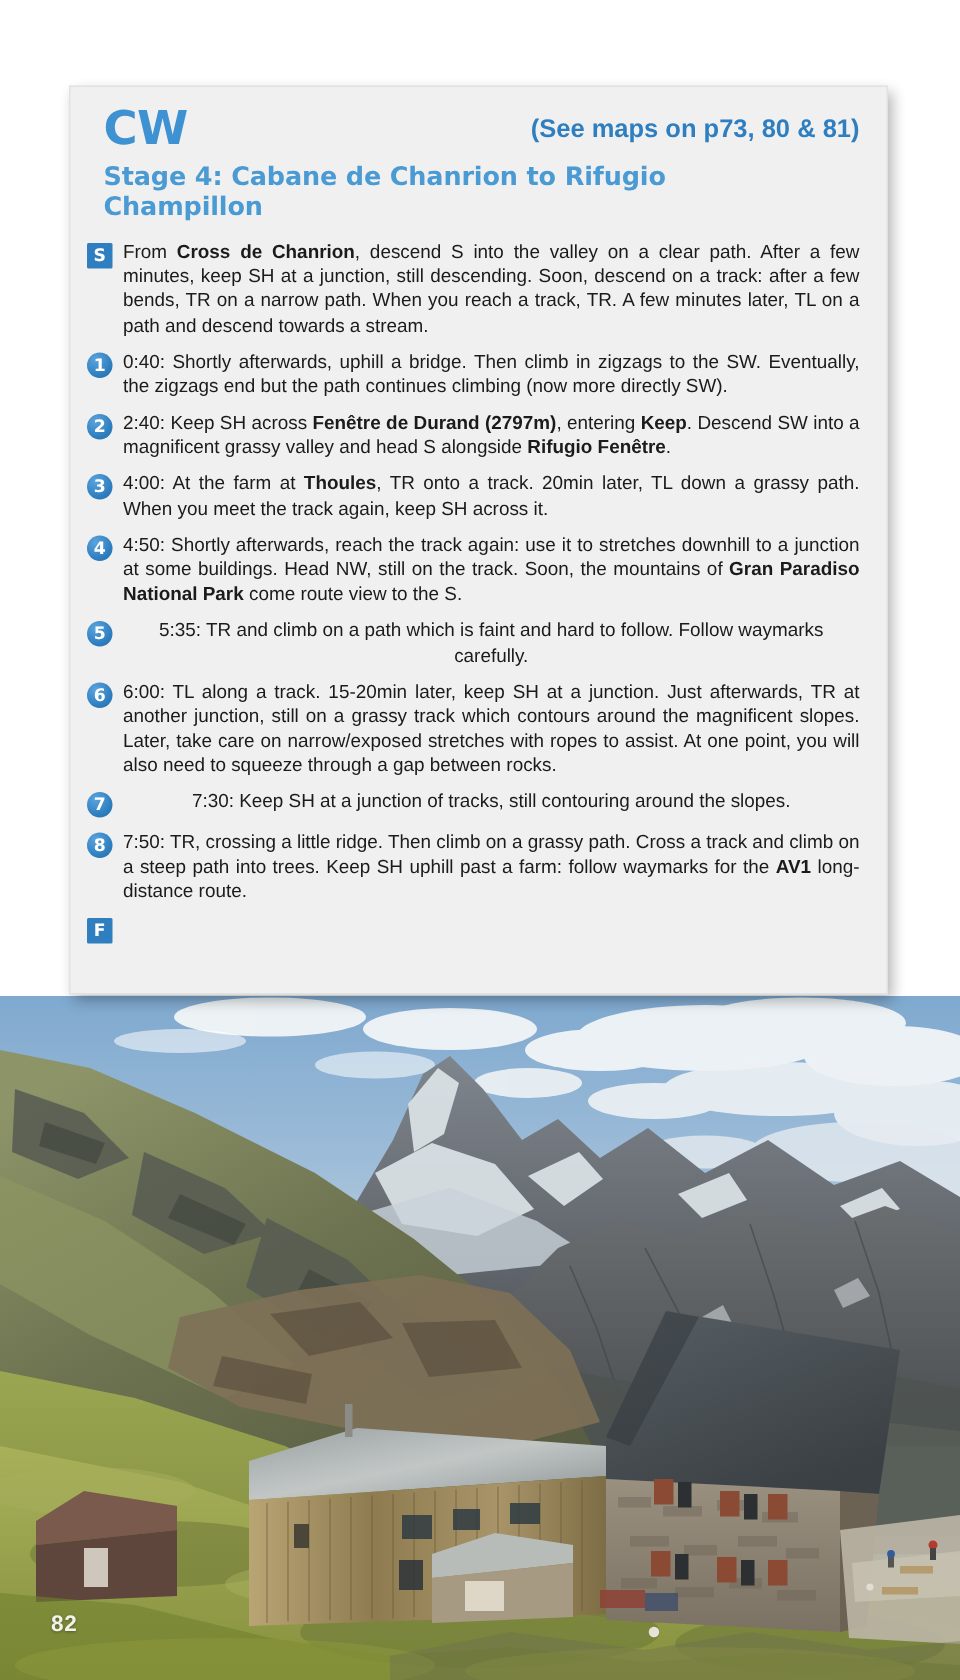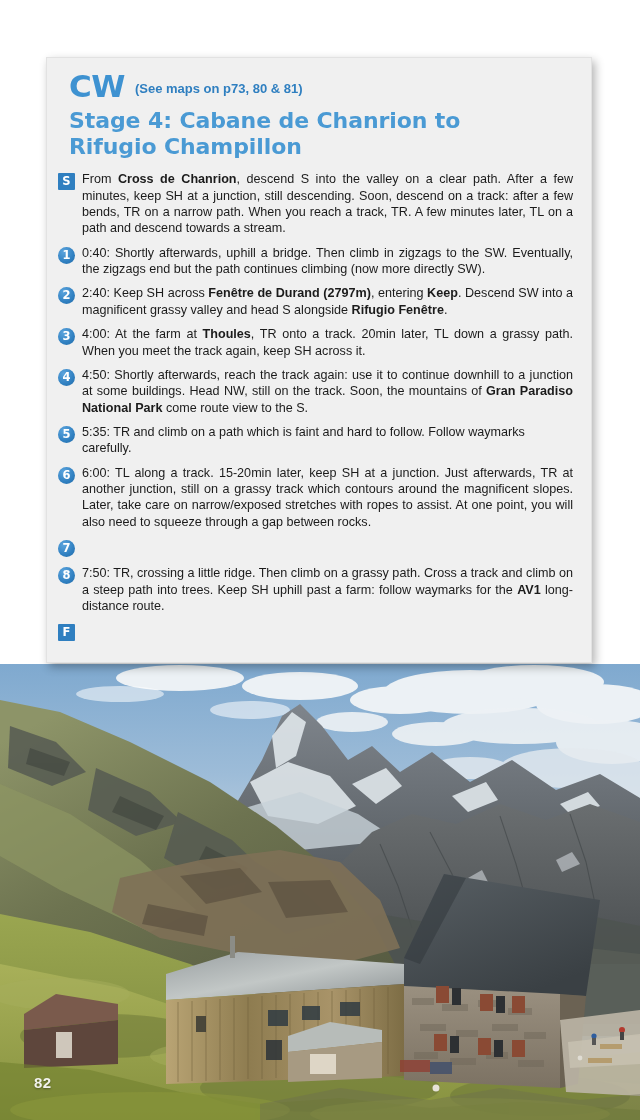--- a/index.html
+++ b/index.html
@@ -59,39 +59,40 @@
     padding: 16px 18px 10px 10px;
   }
 
   
   .hdr-row {
     display: flex;
     align-items: flex-end;
     gap: 10px;
     padding-left: 12px;
     margin-bottom: 9px;
+    justify-content: space-between;
   }
   #cw-logo {
     font-family: "DejaVu Sans", sans-serif;
     font-size: 31px;
     font-weight: 700;
     line-height: .82;
     color: #3e92d1;
     letter-spacing: -0.5px;
   }
   #maps-note {
-    font-size: 13px;
+    font-size: 17px;
     font-weight: 700;
     color: #2f7fc0;
     padding-bottom: 3px;
   }
   #stage-title {
     padding-left: 12px;
     font-family: "DejaVu Sans", sans-serif;
-    font-size: 22px;
+    font-size: 17px;
     font-weight: 700;
     line-height: 1.18;
     color: #4a9ad4;
     letter-spacing: -0.1px;
     margin-bottom: 11px;
     max-width: 430px;
   }
 
   
   #steps { padding-left: 1px; }
@@ -126,21 +127,21 @@
   .step-text {
     flex: 1 1 auto;
     font-size: 12.6px;
     line-height: 1.30;
     color: #1b1b1b;
     text-align: justify;
     text-justify: inter-word;
     hyphens: none;
   }
   .step-text b { font-weight: 700; }
-  .step.nojust .step-text { text-align: left; }
+  .step.nojust .step-text { text-align: center; }
 </style>
 </head>
 <body>
 
 <div id="page">
 
   <div id="photo">
     <svg viewBox="0 0 640 456" preserveAspectRatio="xMidYMid slice">
       <defs>
         <linearGradient id="sky" x1="0" y1="0" x2="0" y2="1">
@@ -408,32 +409,33 @@
         <div class="step">
           <span class="badge round">2</span>
           <div class="step-text"><span>2:40: Keep SH across </span><b>Fenêtre de Durand (2797m)</b><span>, entering </span><b>Keep</b><span>. Descend SW into a magnificent grassy valley and head S alongside </span><b>Rifugio Fenêtre</b><span>.</span></div>
         </div>
         <div class="step">
           <span class="badge round">3</span>
           <div class="step-text"><span>4:00: At the farm at </span><b>Thoules</b><span>, TR onto a track. 20min later, TL down a grassy path. When you meet the track again, keep SH across it.</span></div>
         </div>
         <div class="step">
           <span class="badge round">4</span>
-          <div class="step-text"><span>4:50: Shortly afterwards, reach the track again: use it to continue downhill to a junction at some buildings. Head NW, still on the track. Soon, the mountains of </span><b>Gran Paradiso National Park</b><span> come route view to the S.</span></div>
+          <div class="step-text"><span>4:50: Shortly afterwards, reach the track again: use it to stretches downhill to a junction at some buildings. Head NW, still on the track. Soon, the mountains of </span><b>Gran Paradiso National Park</b><span> come route view to the S.</span></div>
         </div>
         <div class="step nojust">
           <span class="badge round">5</span>
           <div class="step-text"><span>5:35: TR and climb on a path which is faint and hard to follow. Follow waymarks carefully.</span></div>
         </div>
         <div class="step">
           <span class="badge round">6</span>
           <div class="step-text"><span>6:00: TL along a track. 15-20min later, keep SH at a junction. Just afterwards, TR at another junction, still on a grassy track which contours around the magnificent slopes. Later, take care on narrow/exposed stretches with ropes to assist. At one point, you will also need to squeeze through a gap between rocks.</span></div>
         </div>
         <div class="step nojust">
           <span class="badge round">7</span>
+          <div class="step-text"><span>7:30: Keep SH at a junction of tracks, still contouring around the slopes.</span></div>
         </div>
         <div class="step">
           <span class="badge round">8</span>
           <div class="step-text"><span>7:50: TR, crossing a little ridge. Then climb on a grassy path. Cross a track and climb on a steep path into trees. Keep SH uphill past a farm: follow waymarks for the </span><b>AV1</b><span> long-distance route.</span></div>
         </div>
         <div class="step nojust">
           <span class="badge square">F</span>
         </div>
       </div>
 

